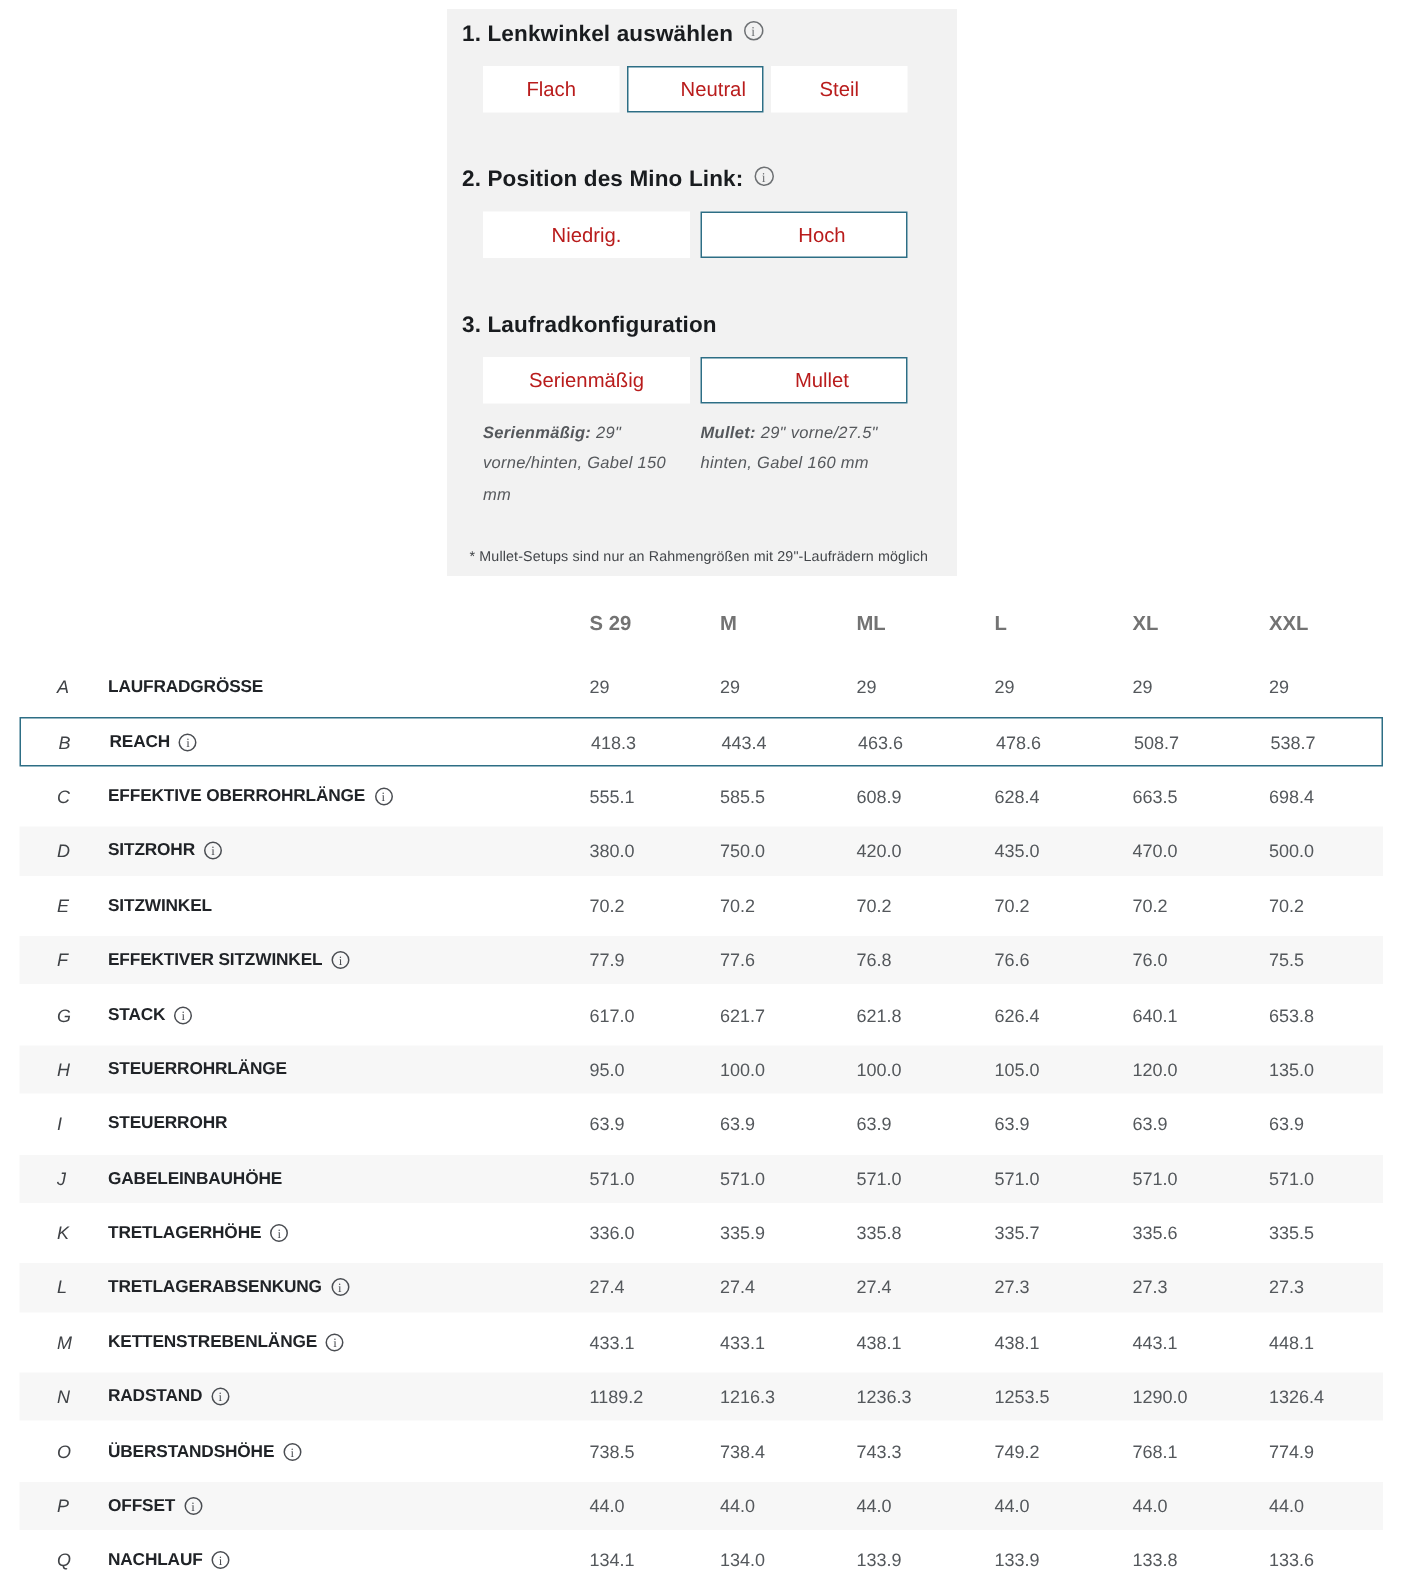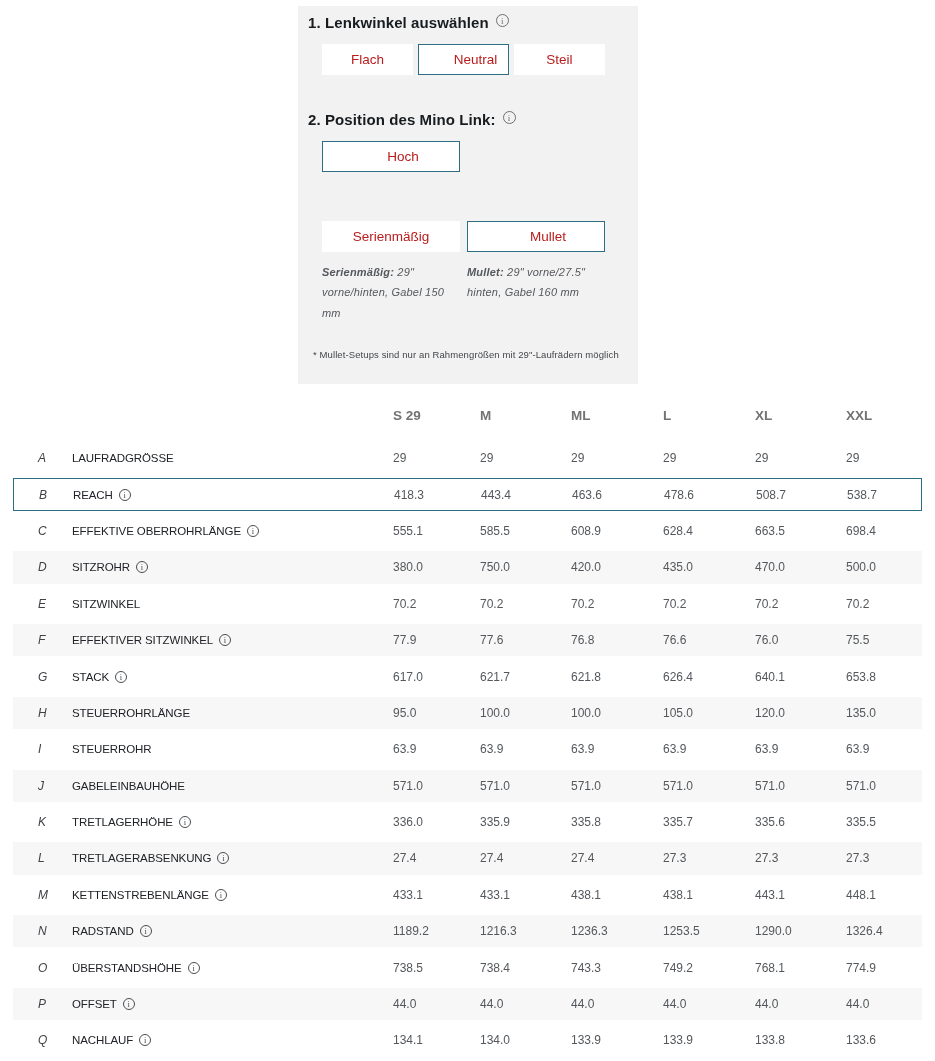--- a/index.html
+++ b/index.html
@@ -49,21 +49,21 @@
   }
   .geo-header { height:34px; }
   .geo-header .col-head { font-size:13.5px; font-weight:bold; color:#737373; }
   .geo-body { margin-top:10px; display:flex; flex-direction:column; gap:4px; }
   .geo-row { height:32.4px; background:#fff; }
   .geo-row.stripe { background:var(--stripe-bg,#f7f7f7); }
   .geo-row.highlighted { background:#fff; border:1.5px solid var(--accent,#2d6e85); }
   .row-letter { font-style:italic; font-size:12px; color:#3f4246; }
   .row-label-cell { display:flex; align-items:center; gap:6px; }
   .row-label {
-    font-size:11.5px; font-weight:normal; color:#202327; letter-spacing:-0.1px;
+    font-size:11.5px; font-weight:bold; color:#202327; letter-spacing:-0.1px;
   }
   .info-icon {
     width:12px; height:12px; border:1px solid #4a4d52; border-radius:50%;
     color:#4a4d52; font-size:8.5px; font-family:"Liberation Serif", serif; font-style:normal;
     display:inline-flex; align-items:center; justify-content:center; flex:0 0 auto; cursor:pointer;
   }
   .row-value { font-size:12px; color:#54585c; }
 </style>
 </head>
 <body>
@@ -80,25 +80,29 @@
       <div class="geo-btn">Steil</div>
     </div>
 
   <div class="sec-gap"></div>
 
   <div class="section-heading">
     <span>2. Position des Mino Link:</span>
     <span class="heading-info">i</span>
   </div>
   <div class="btn-row two">
+      <div class="geo-btn">Niedrig.</div>
       <div class="geo-btn selected">Hoch</div>
     </div>
 
   <div class="sec-gap"></div>
 
+  <div class="section-heading">
+    <span>3. Laufradkonfiguration</span>
+  </div>
   <div class="btn-row two">
       <div class="geo-btn">Serienmäßig</div>
       <div class="geo-btn selected">Mullet</div>
     </div>
 
   <div class="desc-grid">
     <div class="desc">
       <span class="lead">Serienmäßig:</span><span> 29" vorne/hinten, Gabel 150 mm</span>
     </div>
     <div class="desc">

